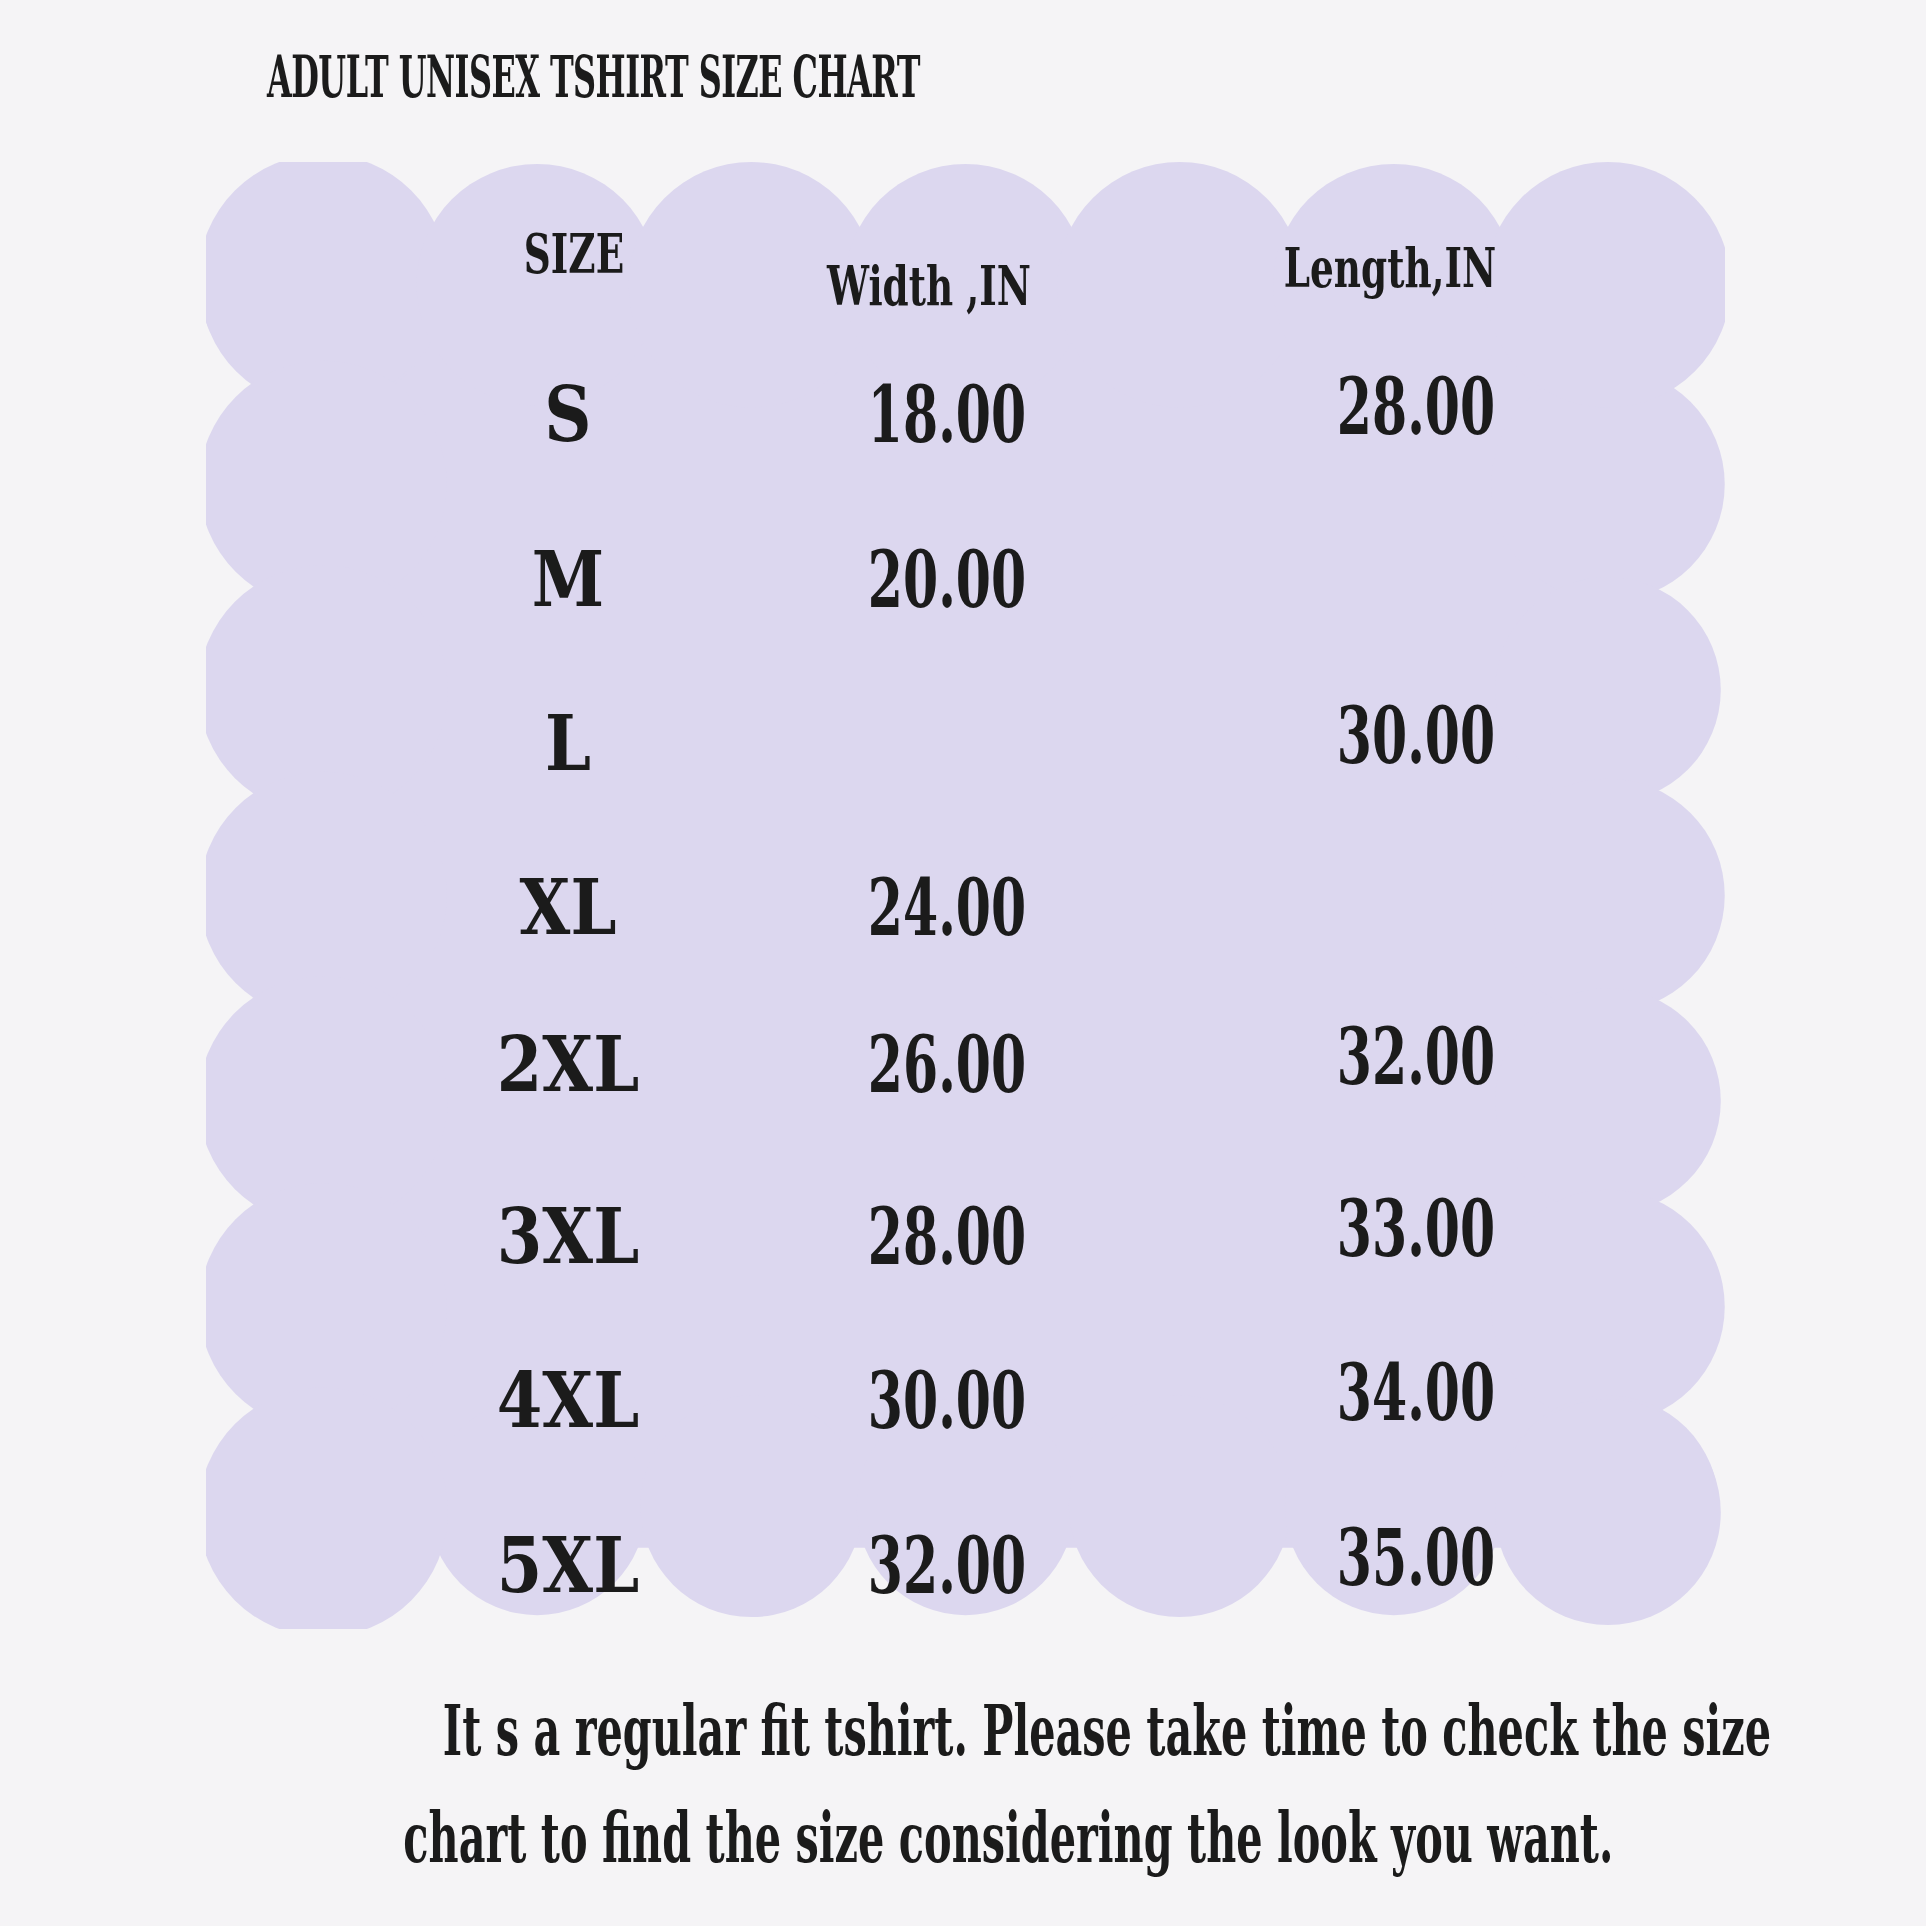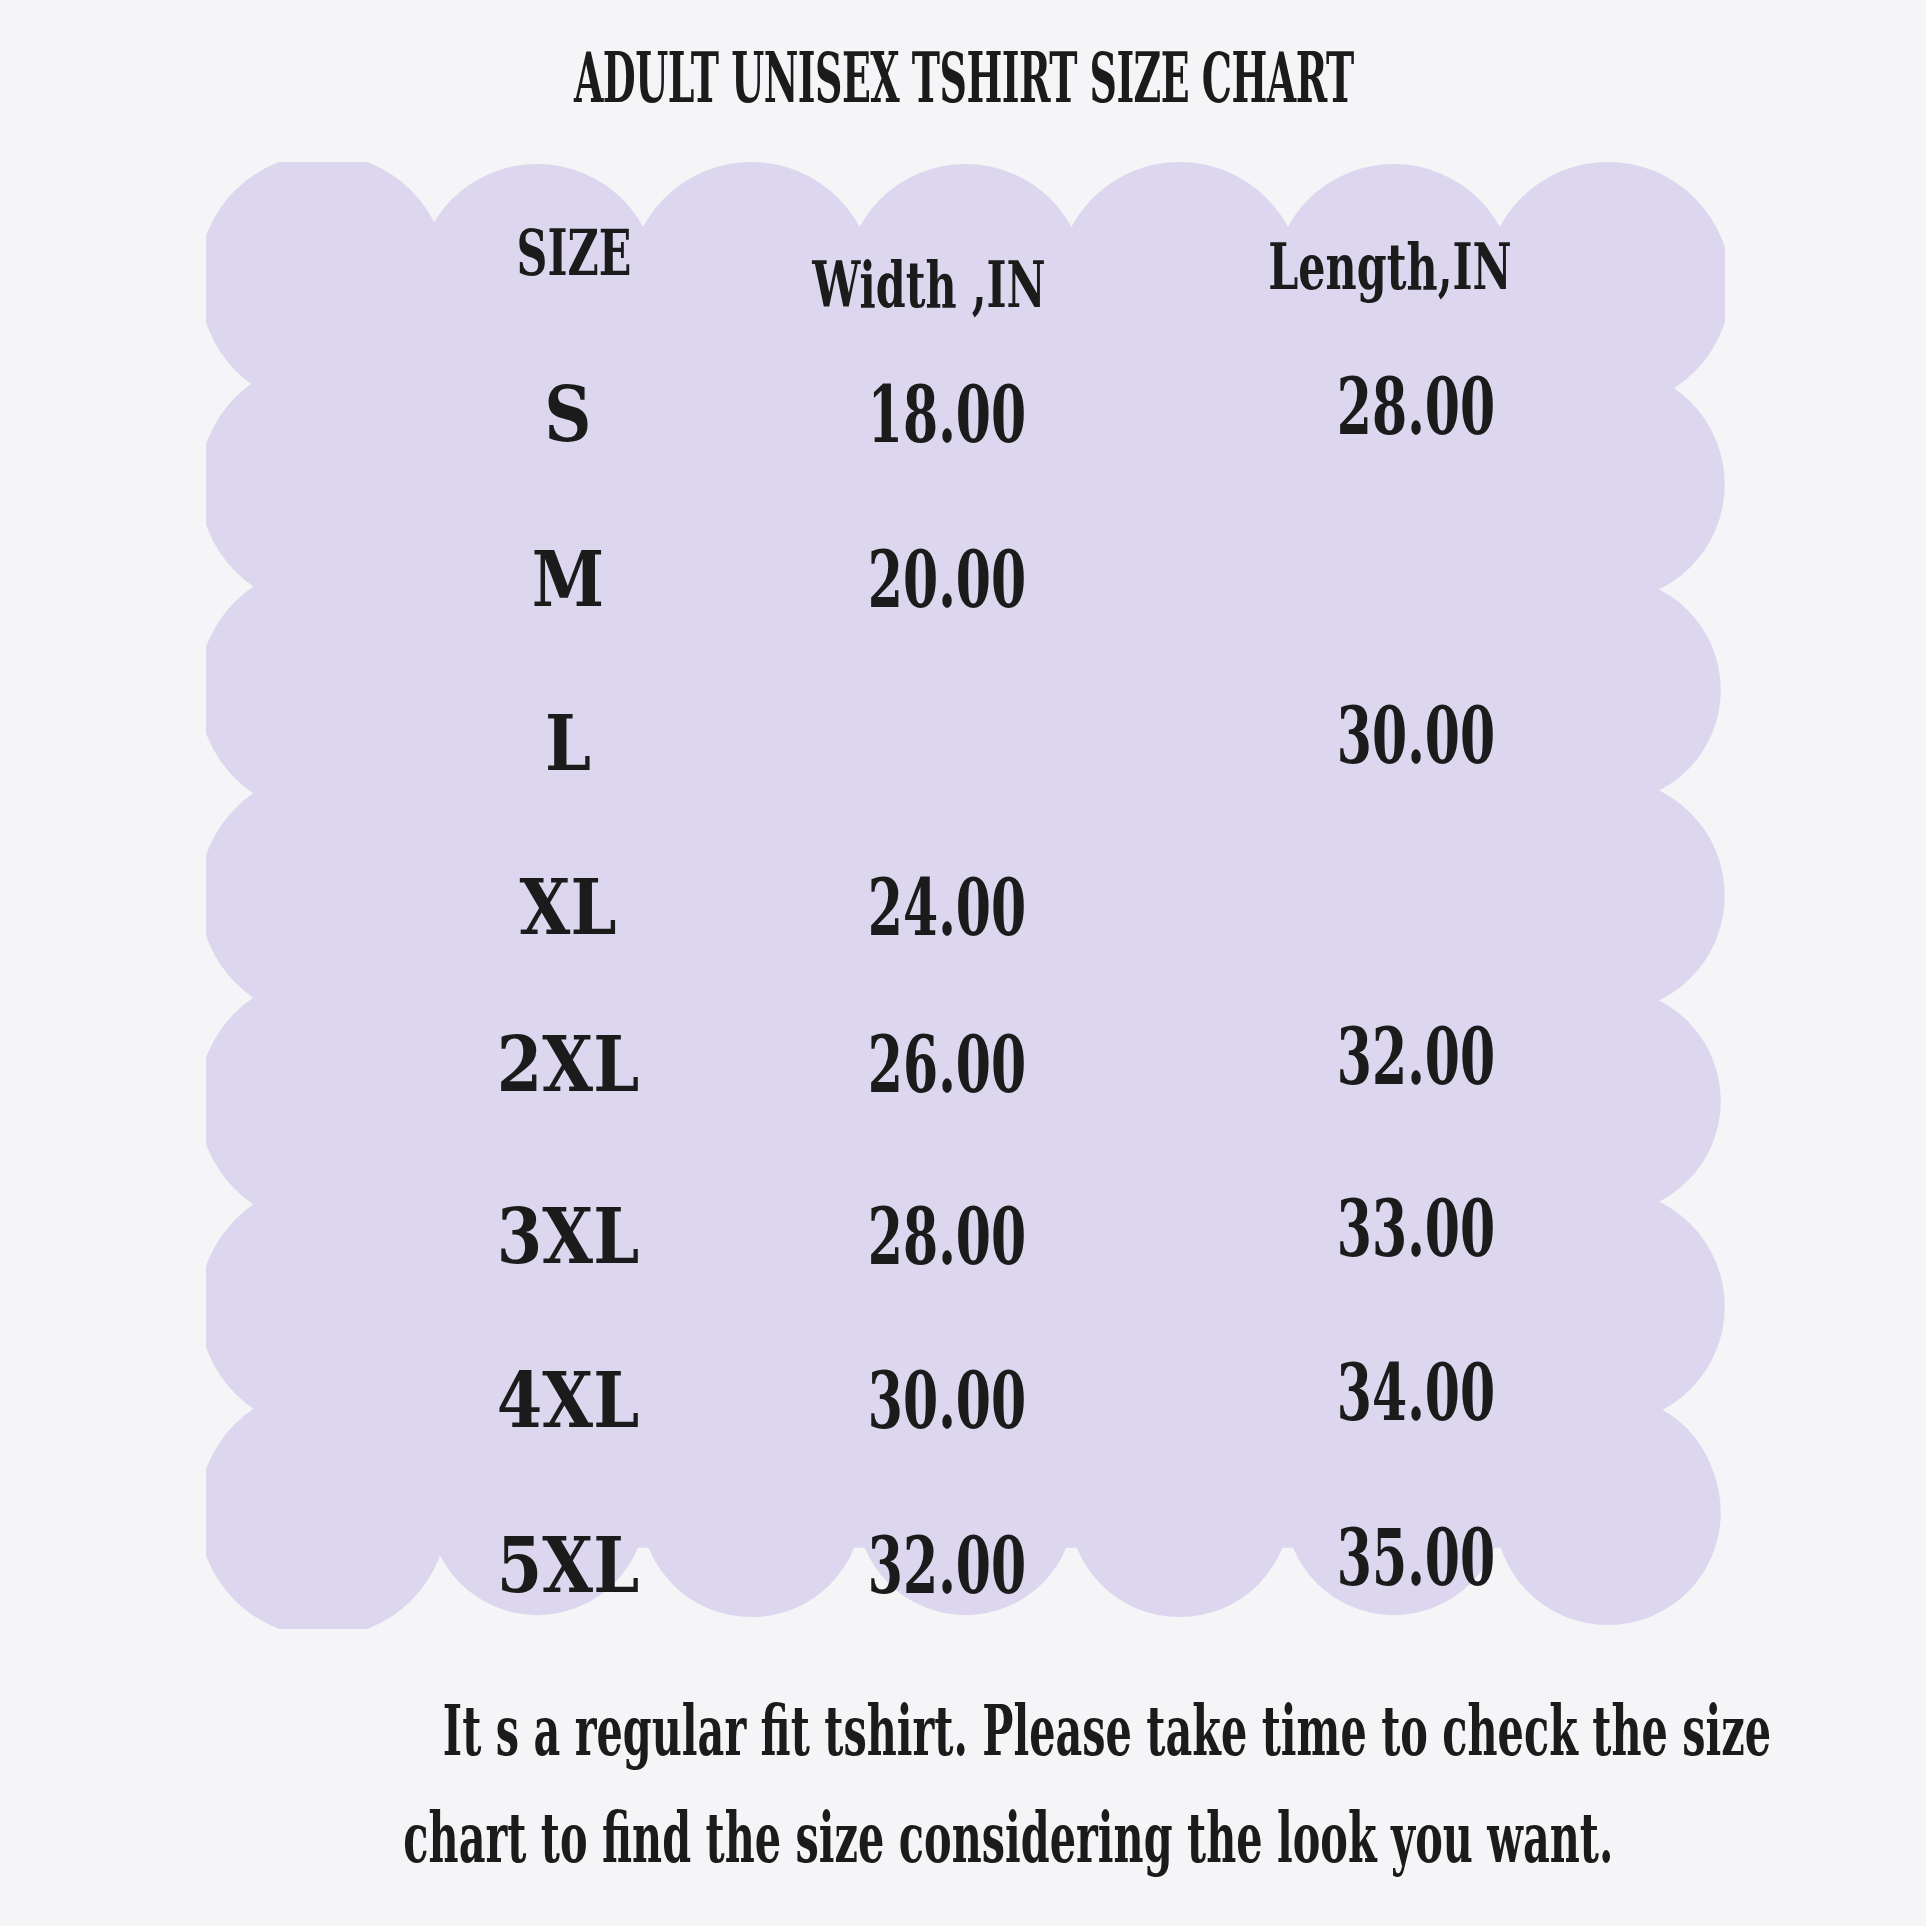--- a/index.html
+++ b/index.html
@@ -5,42 +5,42 @@
   html,body{margin:0;padding:0;}
   body{
     width:1927px;height:1927px;position:relative;overflow:hidden;
     background:#f5f4f6;
     font-family:"DejaVu Serif","Liberation Serif",serif;
     color:#1b1b1b;
   }
   
   .title{
     position:absolute;top:28px;left:0;width:100%;
-    text-align:center;font-size:69px;font-weight:700;line-height:99px;
+    text-align:left;font-size:58px;font-weight:700;line-height:99px;
     white-space:nowrap;
   }
   .title .squeeze{display:inline-block;transform:scaleX(.55);transform-origin:center;letter-spacing:-1px;}
   
   .panel{position:absolute;left:206px;top:162px;width:1519px;height:1467px;}
   .panel svg{position:absolute;inset:0;display:block;}
   
   .tbl{position:absolute;inset:0;}
   .row{position:absolute;left:0;width:100%;height:164px;}
   .row-header{top:14px;height:154px;}
   .cell{position:absolute;top:50%;transform:translate(-50%,-50%);white-space:nowrap;}
   .cell .squeeze{display:block;transform-origin:center;}
   
   .c-size  {left:362px;}
   .c-width {left:741px;}
   .c-length{left:1210px;top:calc(50% - 8px);}
   .row-header .c-size{left:368px;}
   .row-header .c-width{left:723px;margin-top:32px;}
   .row-header .c-length{left:1184px;top:calc(50% + 14px);}
   
-  .hdr{font-size:63px;font-weight:700;}
+  .hdr{font-size:55px;font-weight:700;}
   .hdr .squeeze{transform:scaleX(.68);}
   .size-label{font-size:77px;font-weight:700;}
   .size-label .squeeze{transform:scaleX(.85);}
   .val{font-size:79px;font-weight:700;}
   .val .squeeze{transform:scaleX(.64);}
   
   .footer-line{
     position:absolute;left:0;width:100%;text-align:center;
     font-size:69px;font-weight:700;line-height:83px;white-space:nowrap;
   }

